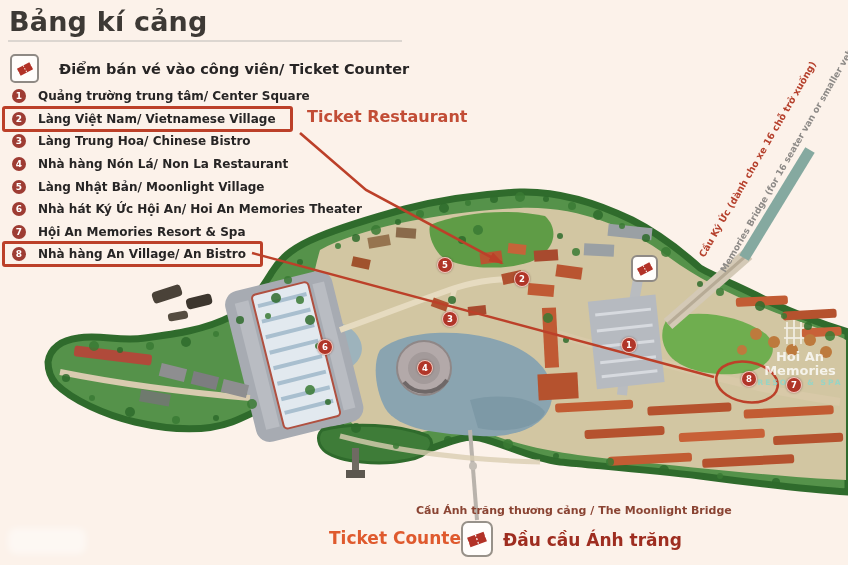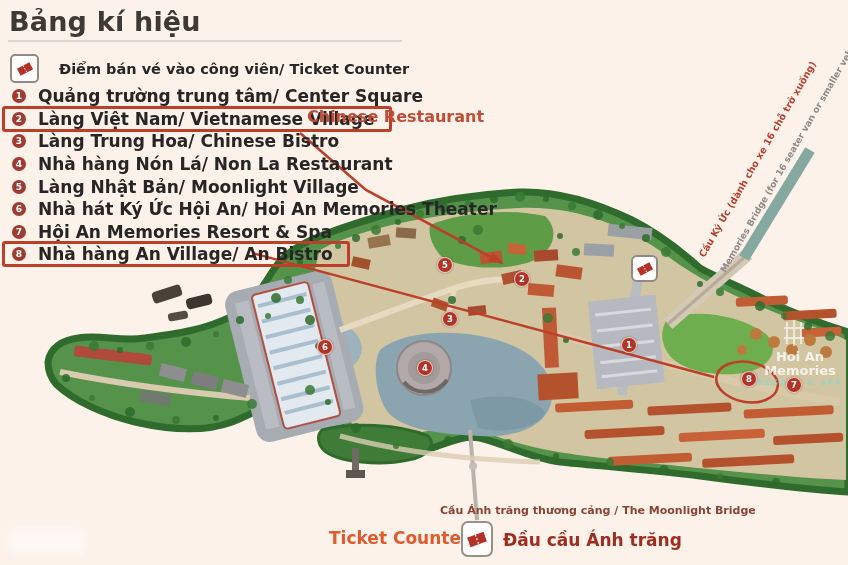--- a/index.html
+++ b/index.html
@@ -17,21 +17,21 @@
   .ticket-box svg{transform:rotate(-28deg);}
   #ticket-legend .tl-label{font-size:14.5px;font-weight:700;color:#272525;}
 
   #legend{left:2px;top:85px;}
   .lrow{height:22.6px;display:flex;align-items:center;}
   .lwrap{display:inline-flex;align-items:center;border:3px solid transparent;border-radius:3px;
          padding:0 14px 0 7px;height:20px;}
   .lwrap.boxed{border-color:#bc4029;}
   .lnum{width:14px;height:14px;border-radius:50%;background:#9e3c33;color:#fff;font-size:9px;
         font-weight:700;display:flex;align-items:center;justify-content:center;margin-right:12px;flex:0 0 14px;}
-  .llabel{font-size:17px;font-weight:700;color:#272525;white-space:nowrap;}
+  .llabel{font-size:12px;font-weight:700;color:#272525;white-space:nowrap;}
 
   
   #buffet-label{left:307px;top:107px;font-size:16px;font-weight:700;color:#c24d36;}
 
   
   .rot-label{transform-origin:0 100%;white-space:nowrap;font-weight:700;}
   #memories-vi{left:706px;top:248px;font-size:9.5px;color:#b5402c;transform:rotate(-60deg);}
   #memories-en{left:727px;top:264px;font-size:9px;color:#8d8a87;transform:rotate(-60deg);}
 
   
@@ -44,21 +44,21 @@
               border-radius:6px;display:flex;align-items:center;justify-content:center;box-sizing:border-box;}
   #map-ticket svg{transform:rotate(-28deg);}
 
   
   #map-watermark{left:752px;top:350px;text-align:center;line-height:1.1;}
   #map-watermark .wm1{font-size:13px;font-weight:700;color:rgba(255,255,255,.78);}
   #map-watermark .wm2{font-size:7.5px;font-weight:700;letter-spacing:2px;color:rgba(140,215,205,.85);}
   #wm-logo{left:779px;top:318px;width:30px;height:30px;opacity:.7;}
 
   
-  #moonlight-label{left:416px;top:504px;font-size:11px;font-weight:700;color:#8a4433;margin-left:24px;}
+  #moonlight-label{left:416px;top:504px;font-size:11px;font-weight:700;color:#8a4433;}
   #ticket-counter-label{left:329px;top:528px;font-size:17px;font-weight:700;color:#df5a2e;}
   #ticket-counter-box{left:461px;top:521px;width:32px;height:36px;background:#fffdfb;border:2px solid #979189;
                       border-radius:7px;display:flex;align-items:center;justify-content:center;box-sizing:border-box;}
   #ticket-counter-box svg{transform:rotate(-20deg);}
   #moonlight-head-label{left:503px;top:530px;font-size:17px;font-weight:700;color:#9e2d20;text-align:right;}
 
   #corner-watermark{left:8px;top:528px;width:78px;height:26px;background:rgba(255,255,255,.45);
                     border-radius:8px;filter:blur(3px);}
   svg{display:block;}
 </style>
@@ -274,21 +274,21 @@
     <g stroke="rgba(255,255,255,.85)" stroke-width="2" fill="none">
       <path d="M8,4 v22 M15,2 v26 M22,4 v22"></path>
       <path d="M5,10 h20 M5,20 h20"></path>
     </g>
   </svg>
   <div id="map-watermark" class="abs">
     <div class="wm1">Hoi An Memories</div>
     <div class="wm2">RESORT &amp; SPA</div>
   </div>
 
-  <div id="page-title" class="abs">Bảng kí hiệu</div>
+  <div id="page-title" class="abs">Bảng kí cảng</div>
   <div id="title-rule" class="abs"></div>
 
   <div id="ticket-legend" class="abs">
     <span class="ticket-box">
       <svg width="16" height="12" viewBox="0 0 16 12">
         <path d="M1,2 h14 v3 a2,2 0 0 0 0,2 v3 h-14 v-3 a2,2 0 0 0 0,-2 Z" fill="#b23227"></path>
         <line x1="8" y1="2" x2="8" y2="10" stroke="#fcf2ea" stroke-width="1" stroke-dasharray="1.5,1.5"></line>
       </svg>
     </span>
     <span class="tl-label">Điểm bán vé vào công viên/ Ticket Counter</span>
@@ -345,21 +345,21 @@
     </div>
 
     <div class="lrow">
       <span class="lwrap boxed">
         <span class="lnum">8</span>
         <span class="llabel">Nhà hàng An Village/ An Bistro</span>
       </span>
     </div>
   </div>
 
-  <div id="buffet-label" class="abs">Chinese Restaurant</div>
+  <div id="buffet-label" class="abs">Ticket Restaurant</div>
 
   <div id="memories-vi" class="abs rot-label">Cầu Ký Ức (dành cho xe 16 chỗ trở xuống)</div>
   <div id="memories-en" class="abs rot-label">Memories Bridge (for 16 seater van or smaller vehicles)</div>
 
   <div id="markers" class="abs" style="left:0;top:0">
     <div class="marker" style="left: 621px; top: 337px;">1</div>
 
     <div class="marker" style="left: 514px; top: 271px;">2</div>
 
     <div class="marker" style="left: 442px; top: 311px;">3</div>

